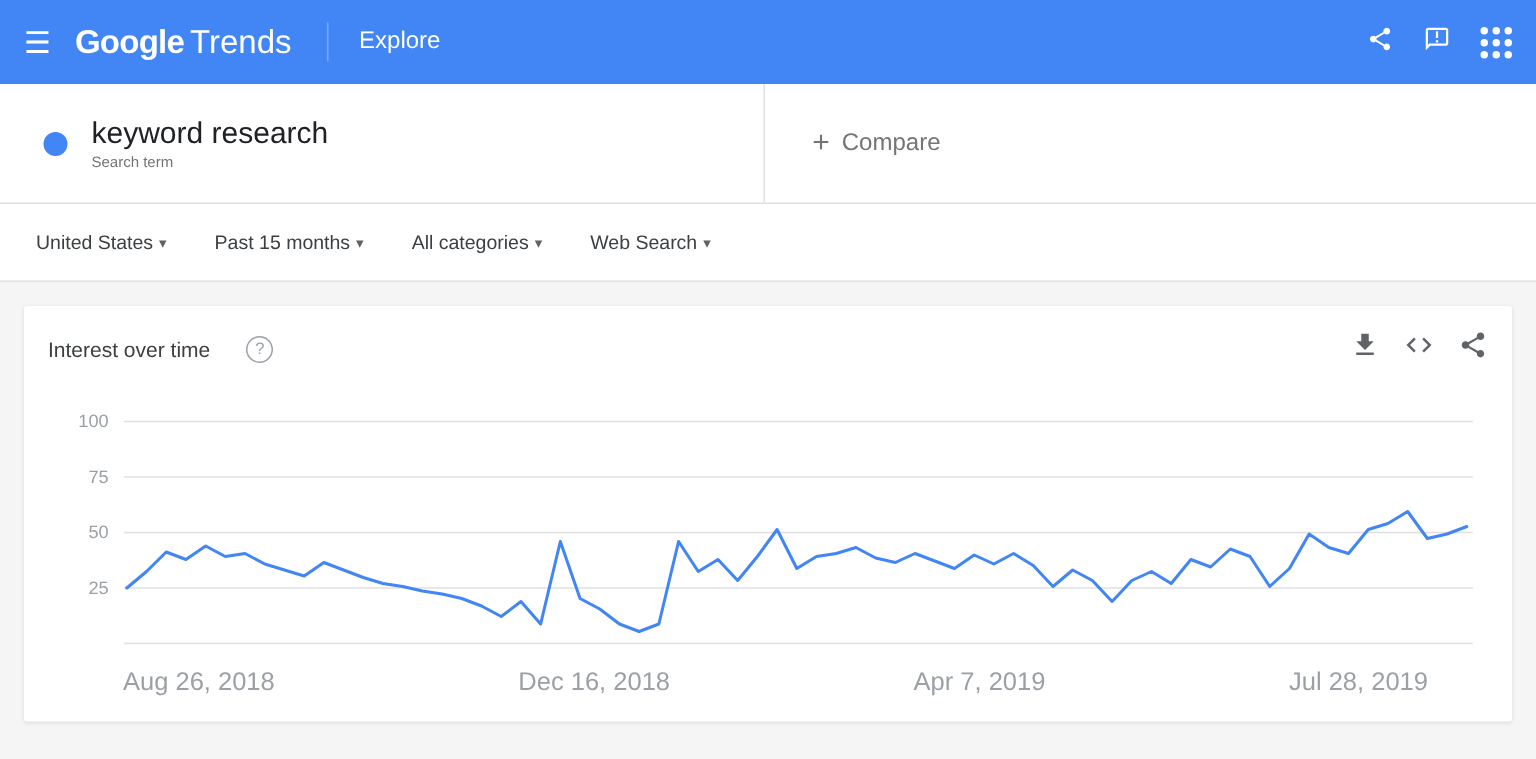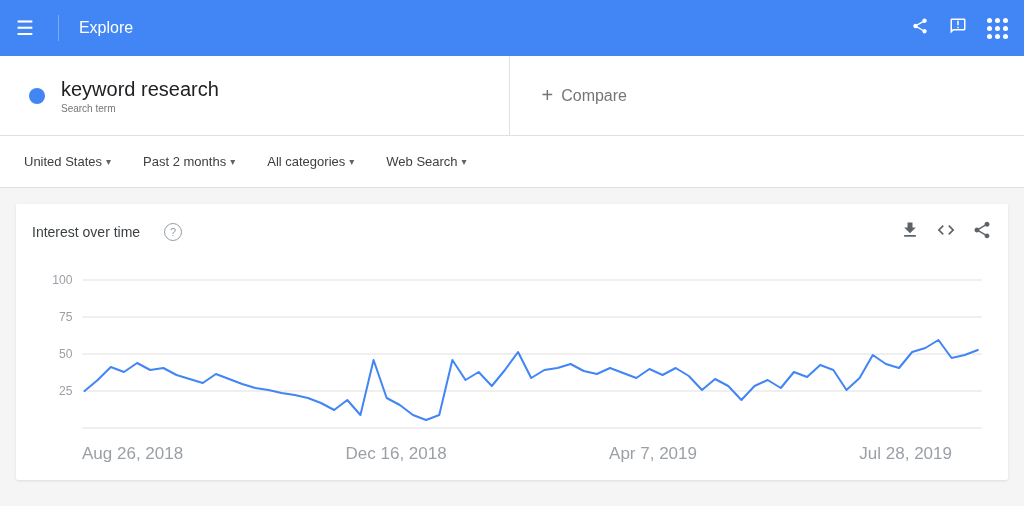--- a/index.html
+++ b/index.html
@@ -220,20 +220,24 @@
       font-size: 17px;
       color: #9aa0a6;
     }
   </style>
 </head>
 <body>
 
 <div class="header">
   <div class="header-left">
     <span class="hamburger-icon">☰</span>
+    <div class="logo">
+      <span class="logo-google">Google</span>
+      <span class="logo-trends">Trends</span>
+    </div>
     <span class="explore-label">Explore</span>
   </div>
   <div class="header-right">
     <span class="header-icon">
       <svg width="18" height="18" viewBox="0 0 24 24" fill="white">
           <path d="M18 16.08c-.76 0-1.44.3-1.96.77L8.91 12.7c.05-.23.09-.46.09-.7s-.04-.47-.09-.7l7.05-4.11c.54.5 1.25.81 2.04.81 1.66 0 3-1.34 3-3s-1.34-3-3-3-3 1.34-3 3c0 .24.04.47.09.7L8.04 9.81C7.5 9.31 6.79 9 6 9c-1.66 0-3 1.34-3 3s1.34 3 3 3c.79 0 1.5-.31 2.04-.81l7.12 4.16c-.05.21-.08.43-.08.65 0 1.61 1.31 2.92 2.92 2.92s2.92-1.31 2.92-2.92S19.61 16.08 18 16.08z"></path>
         </svg>
     </span>
     <span class="header-icon">
       <svg width="18" height="18" viewBox="0 0 24 24" fill="white">
@@ -267,21 +271,21 @@
     <span class="compare-text">Compare</span>
   </div>
 </div>
 
 <div class="filter-bar">
   <div class="filter-item">
     <span>United States</span>
     <span class="dropdown-arrow">▾</span>
   </div>
   <div class="filter-item">
-    <span>Past 2 months</span>
+    <span>Past 15 months</span>
     <span class="dropdown-arrow">▾</span>
   </div>
   <div class="filter-item">
     <span>All categories</span>
     <span class="dropdown-arrow">▾</span>
   </div>
   <div class="filter-item">
     <span>Web Search</span>
     <span class="dropdown-arrow">▾</span>
   </div>

